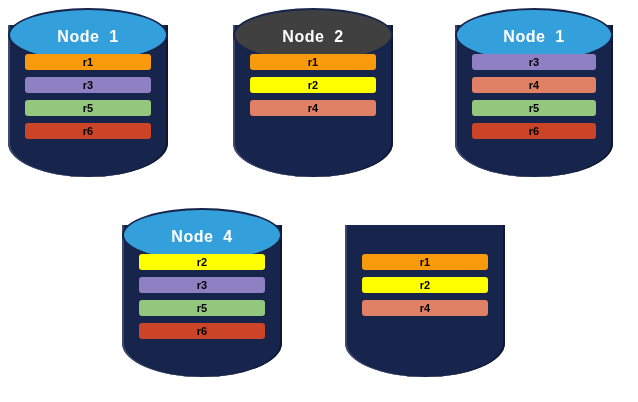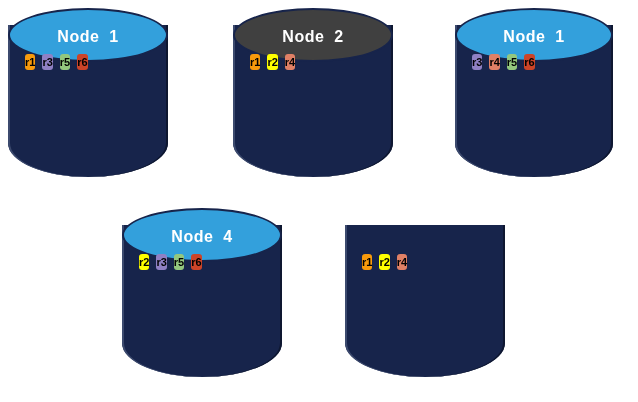--- a/index.html
+++ b/index.html
@@ -67,21 +67,21 @@
     position: relative;
     top: 2px;
   }
 
   .replica-stack {
     position: absolute;
     left: 17px;
     top: 46px;
     width: 126px;
     display: flex;
-    flex-direction: row;
+    flex-direction: column;
     gap: 7px;
   }
 
   .replica {
     height: 16px;
     border-radius: 3px;
     display: flex;
     align-items: center;
     justify-content: center;
     color: #000000;

